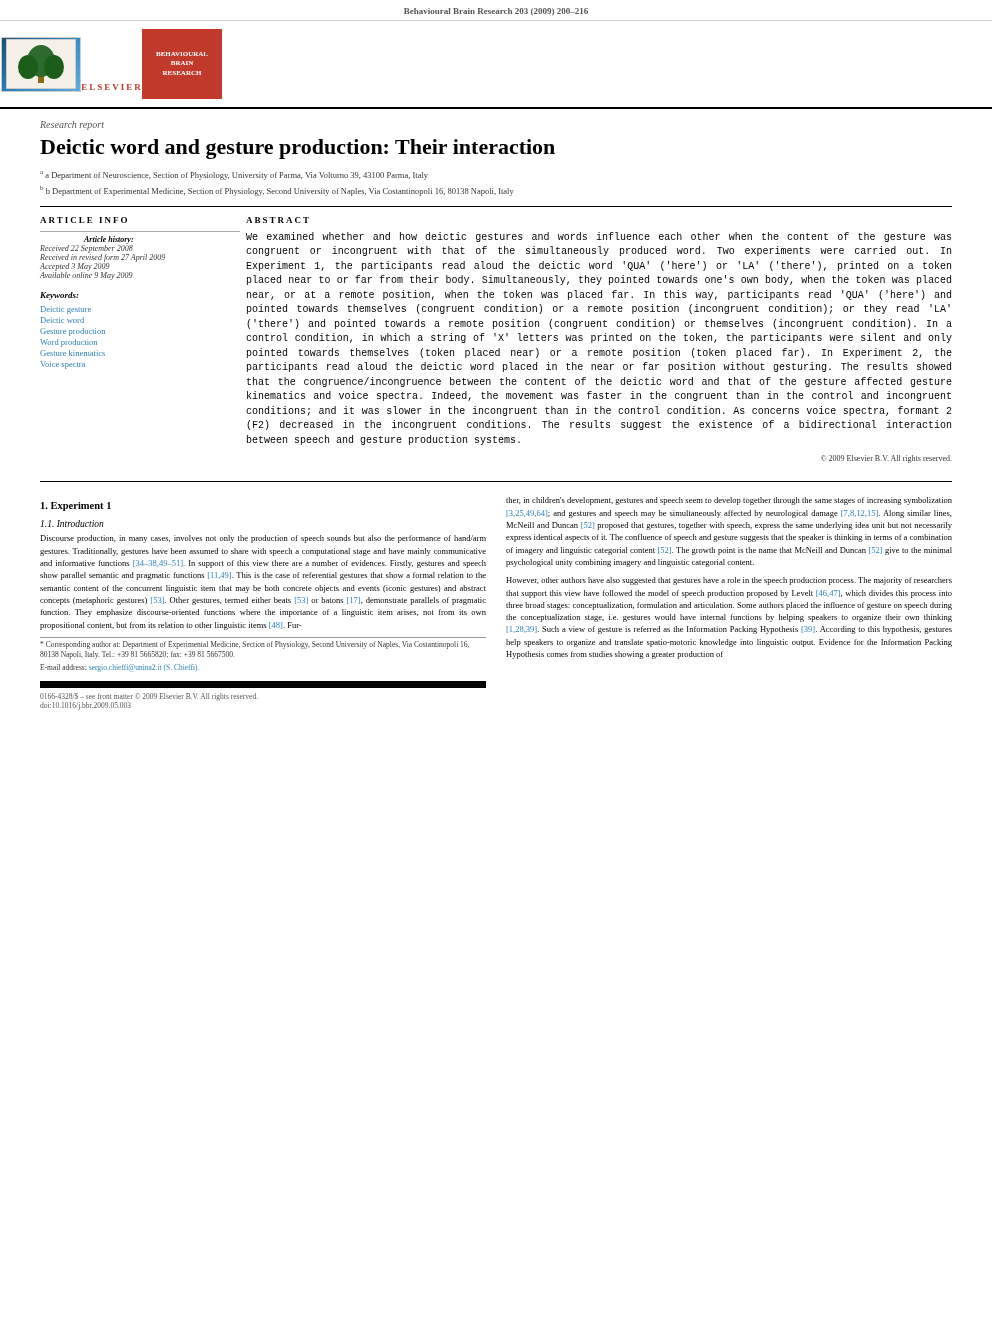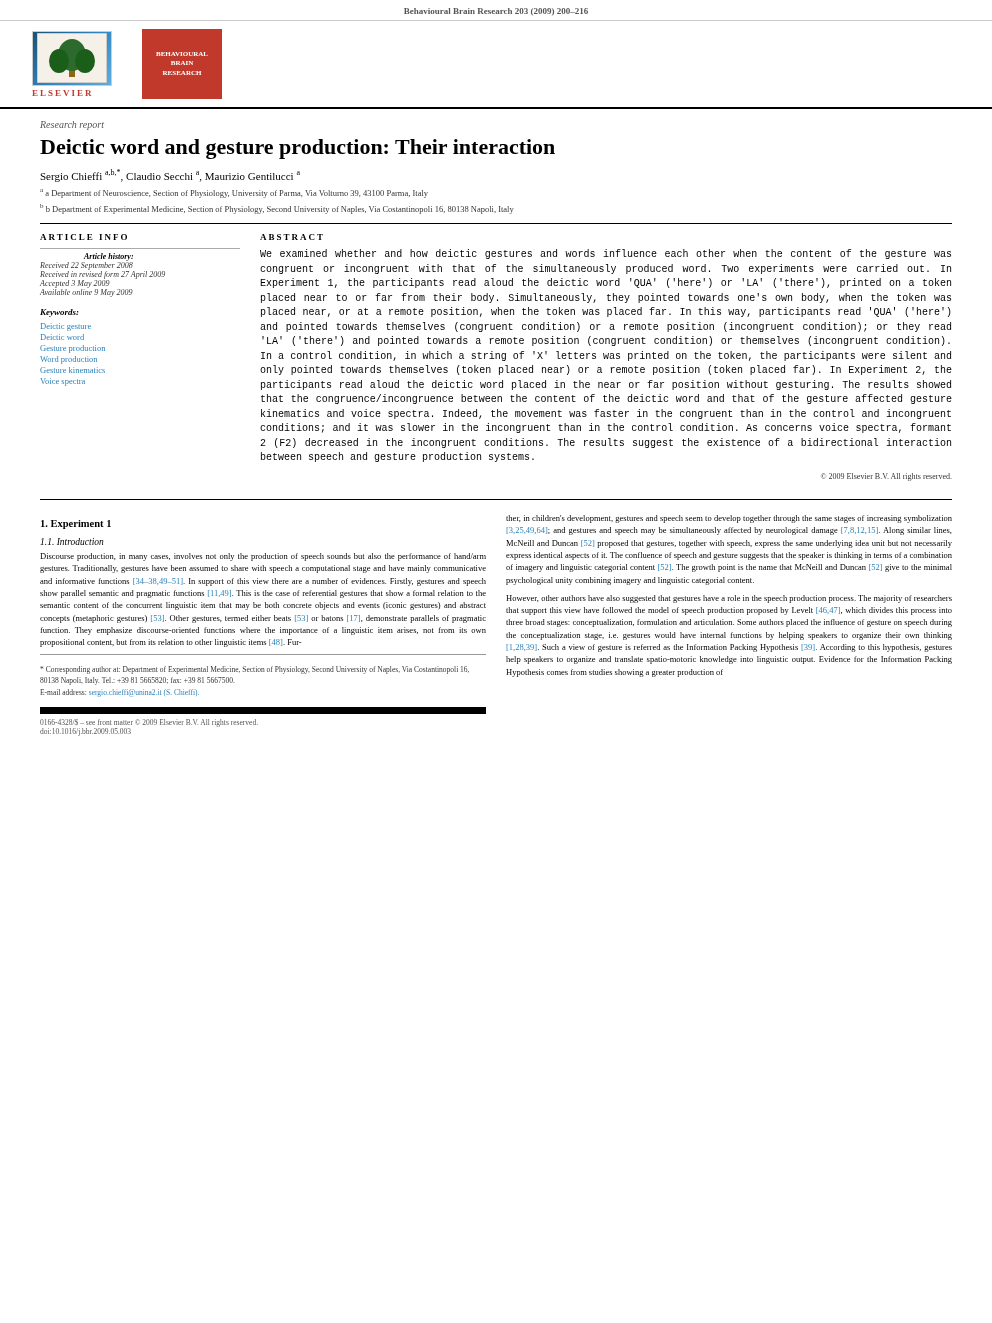--- a/index.html
+++ b/index.html
@@ -33,22 +33,21 @@
     .journal-header-left {
       width: 120px;
       display: flex;
       align-items: center;
       justify-content: center;
       flex-shrink: 0;
     }
 
     .elsevier-logo {
       display: flex;
-      flex-direction: column;
-      align-items: flex-start;
+      align-items: flex-end;
     }
 
     .elsevier-logo-img {
       width: 80px;
       height: 55px;
       border: 1px solid #ccc;
       display: flex;
       align-items: center;
       justify-content: center;
       background: linear-gradient(135deg, #1a5276, #2e86c1, #5dade2);
@@ -177,21 +176,21 @@
 
     hr.divider {
       border: none;
       border-top: 1px solid #000;
       margin: 8px 0;
     }
 
     
     .two-col {
       display: flex;
-      gap: 20px;
+      gap: 6px;
       margin-top: 8px;
     }
 
     .left-col {
       width: 200px;
       flex-shrink: 0;
     }
 
     .right-col {
       flex: 1;
@@ -322,21 +321,21 @@
 
     .body-text a, .body-text .ref {
       color: #2980b9;
       text-decoration: none;
     }
 
     
     .footer-section {
       border-top: 1px solid #999;
       margin-top: 3px;
-      padding-top: 10px;
+      padding-top: 2px;
     }
 
     .footnote-text {
       font-size: 7.5px;
       color: #333;
       line-height: 1.4;
       margin-bottom: 2px;
     }
 
     .page-footer {
@@ -386,23 +385,20 @@
       <span>BRAIN</span>
       <span>RESEARCH</span>
     </div>
   </div>
 </div>
 
 <div class="main-content">
 
   <div class="article-type">Research report</div>
   <div class="article-title">Deictic word and gesture production: Their interaction</div>
-  <div class="authors">
-    Sergio Chieffi <sup>a,b,*</sup>, Claudio Secchi <sup>a</sup>, Maurizio Gentilucci <sup>a</sup>
-  </div>
   <div class="affiliations">
     <p><sup>a</sup> <span>a Department of Neuroscience, Section of Physiology, University of Parma, Via Volturno 39, 43100 Parma, Italy</span></p>
     <p><sup>b</sup> <span>b Department of Experimental Medicine, Section of Physiology, Second University of Naples, Via Costantinopoli 16, 80138 Napoli, Italy</span></p>
   </div>
 
   <hr class="divider">
 
   <div class="two-col">
 
     <div class="left-col">

